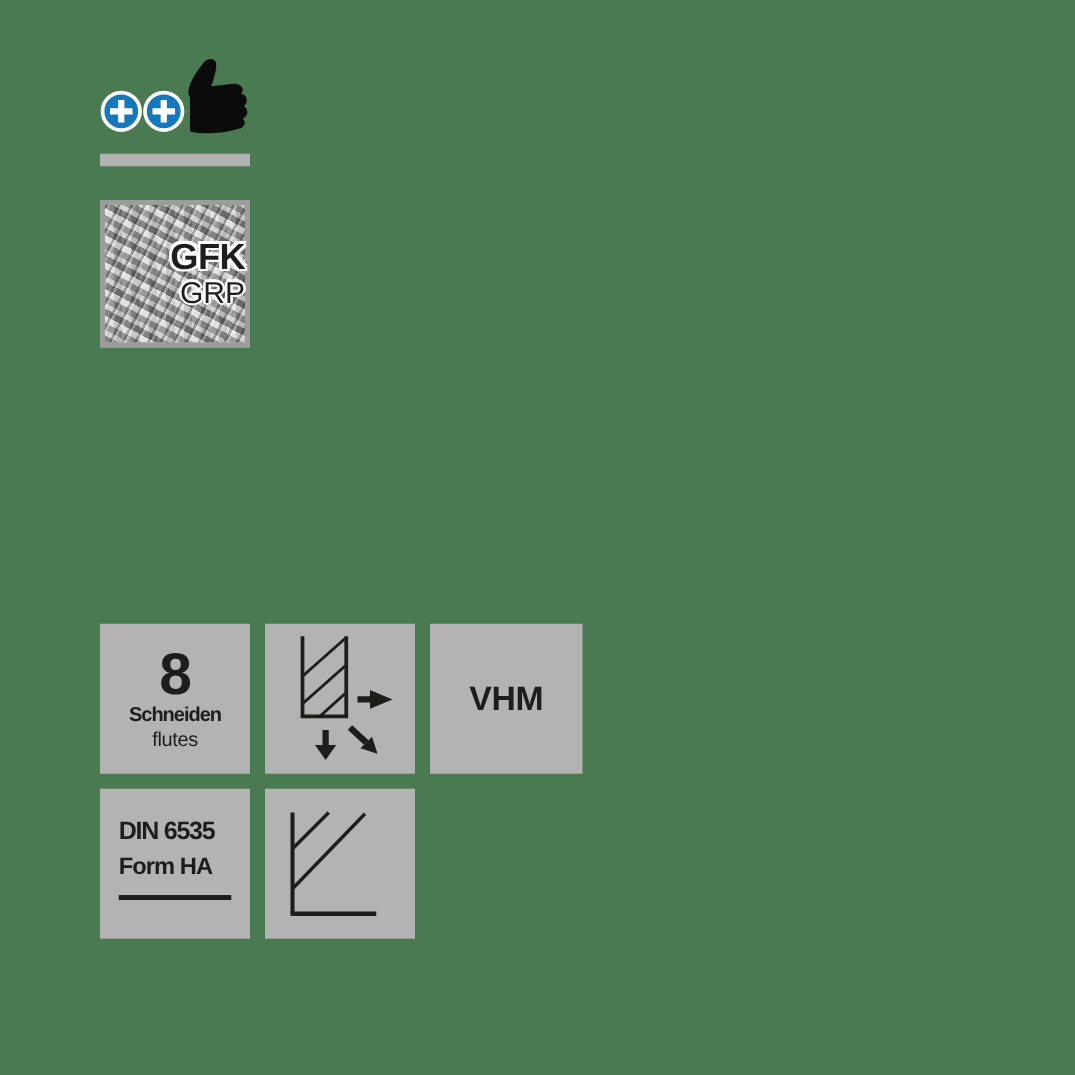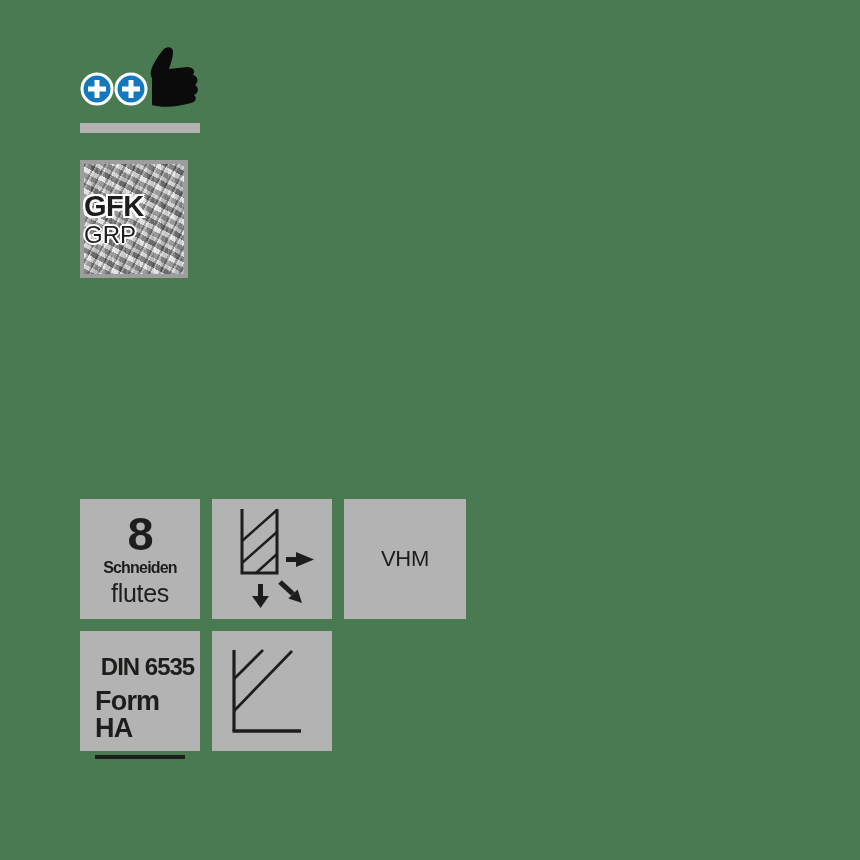--- a/index.html
+++ b/index.html
@@ -24,29 +24,29 @@
   .hand{left:140px;top:45px;width:62px;height:62px;}
   .plus1{left:80px;top:72px;}
   .plus2{left:114px;top:72px;}
   .plus-circle{display:block;width:34px;height:34px;}
 
   
   .divider{left:80px;top:123px;width:120px;height:10px;background:var(--tile);}
 
   
   .mat-tile{
-    left:80px;top:160px;width:108px;height:118px;
+    left:80px;top:160px;width:120px;height:118px;
     box-sizing:border-box;
     border:4px solid var(--texborder);
     background-color:#b8b8b8;
     background-image:
       repeating-linear-gradient(118deg, rgba(30,30,30,.30) 0 2px, rgba(255,255,255,.28) 2px 4px, rgba(0,0,0,0) 4px 9px),
       repeating-linear-gradient(90deg, rgba(255,255,255,.10) 0 7px, rgba(0,0,0,.10) 7px 14px),
       repeating-linear-gradient(28deg, #767676 0 5px, #cdcdcd 5px 9px, #8e8e8e 9px 14px, #dedede 14px 19px);
-    display:flex;flex-direction:column;align-items:flex-start;justify-content:center;
+    display:flex;flex-direction:column;align-items:flex-end;justify-content:center;
   }
   .mat-title{
     color:var(--ink);font-size:29px;font-weight:700;letter-spacing:-0.5px;line-height:1;
     text-shadow:
       -2px 0 var(--halo),2px 0 var(--halo),0 -2px var(--halo),0 2px var(--halo),
       -1px -1px var(--halo),1px -1px var(--halo),-1px 1px var(--halo),1px 1px var(--halo),
       -2px -2px var(--halo),2px 2px var(--halo),2px -2px var(--halo),-2px 2px var(--halo);
   }
   .mat-sub{
     margin-top:2px;
@@ -62,26 +62,26 @@
     color:var(--ink);box-sizing:border-box;
   }
   .tile-flutes{left:80px;top:499px;display:flex;flex-direction:column;align-items:center;justify-content:center;text-align:center;}
   .tile-machining{left:212px;top:499px;}
   .tile-vhm{left:344px;top:499px;width:122px;display:flex;align-items:center;justify-content:center;}
   .tile-shank{left:80px;top:631px;padding:24px 0 0 15px;}
   .tile-helix{left:212px;top:631px;}
 
   .flutes-num{font-size:47px;font-weight:700;line-height:.92;letter-spacing:-1px;}
   .flutes-de{font-size:16px;font-weight:700;letter-spacing:-0.8px;line-height:1.05;margin-top:5px;}
-  .flutes-en{font-size:25px;font-weight:400;letter-spacing:-0.3px;line-height:1.05;margin-top:3px;}
+  .flutes-en{font-size:16px;font-weight:400;letter-spacing:-0.3px;line-height:1.05;margin-top:3px;}
 
-  .vhm-label{font-size:22px;font-weight:400;letter-spacing:-0.3px;}
+  .vhm-label{font-size:27px;font-weight:700;letter-spacing:-0.3px;}
 
-  .din-line1{font-size:24px;font-weight:700;letter-spacing:-1px;line-height:1;text-align:center;}
-  .din-line2{font-size:27px;font-weight:700;letter-spacing:-0.8px;line-height:1;margin-top:9px;}
+  .din-line1{font-size:20px;font-weight:700;letter-spacing:-1px;line-height:1;}
+  .din-line2{font-size:19px;font-weight:700;letter-spacing:-0.8px;line-height:1;margin-top:9px;}
   .din-rule{width:90px;height:4px;background:var(--ink);margin-top:13px;}
 
   svg{display:block;}
 </style>
 </head>
 <body>
 
 <div class="canvas">
 
   <div class="abs hand">

